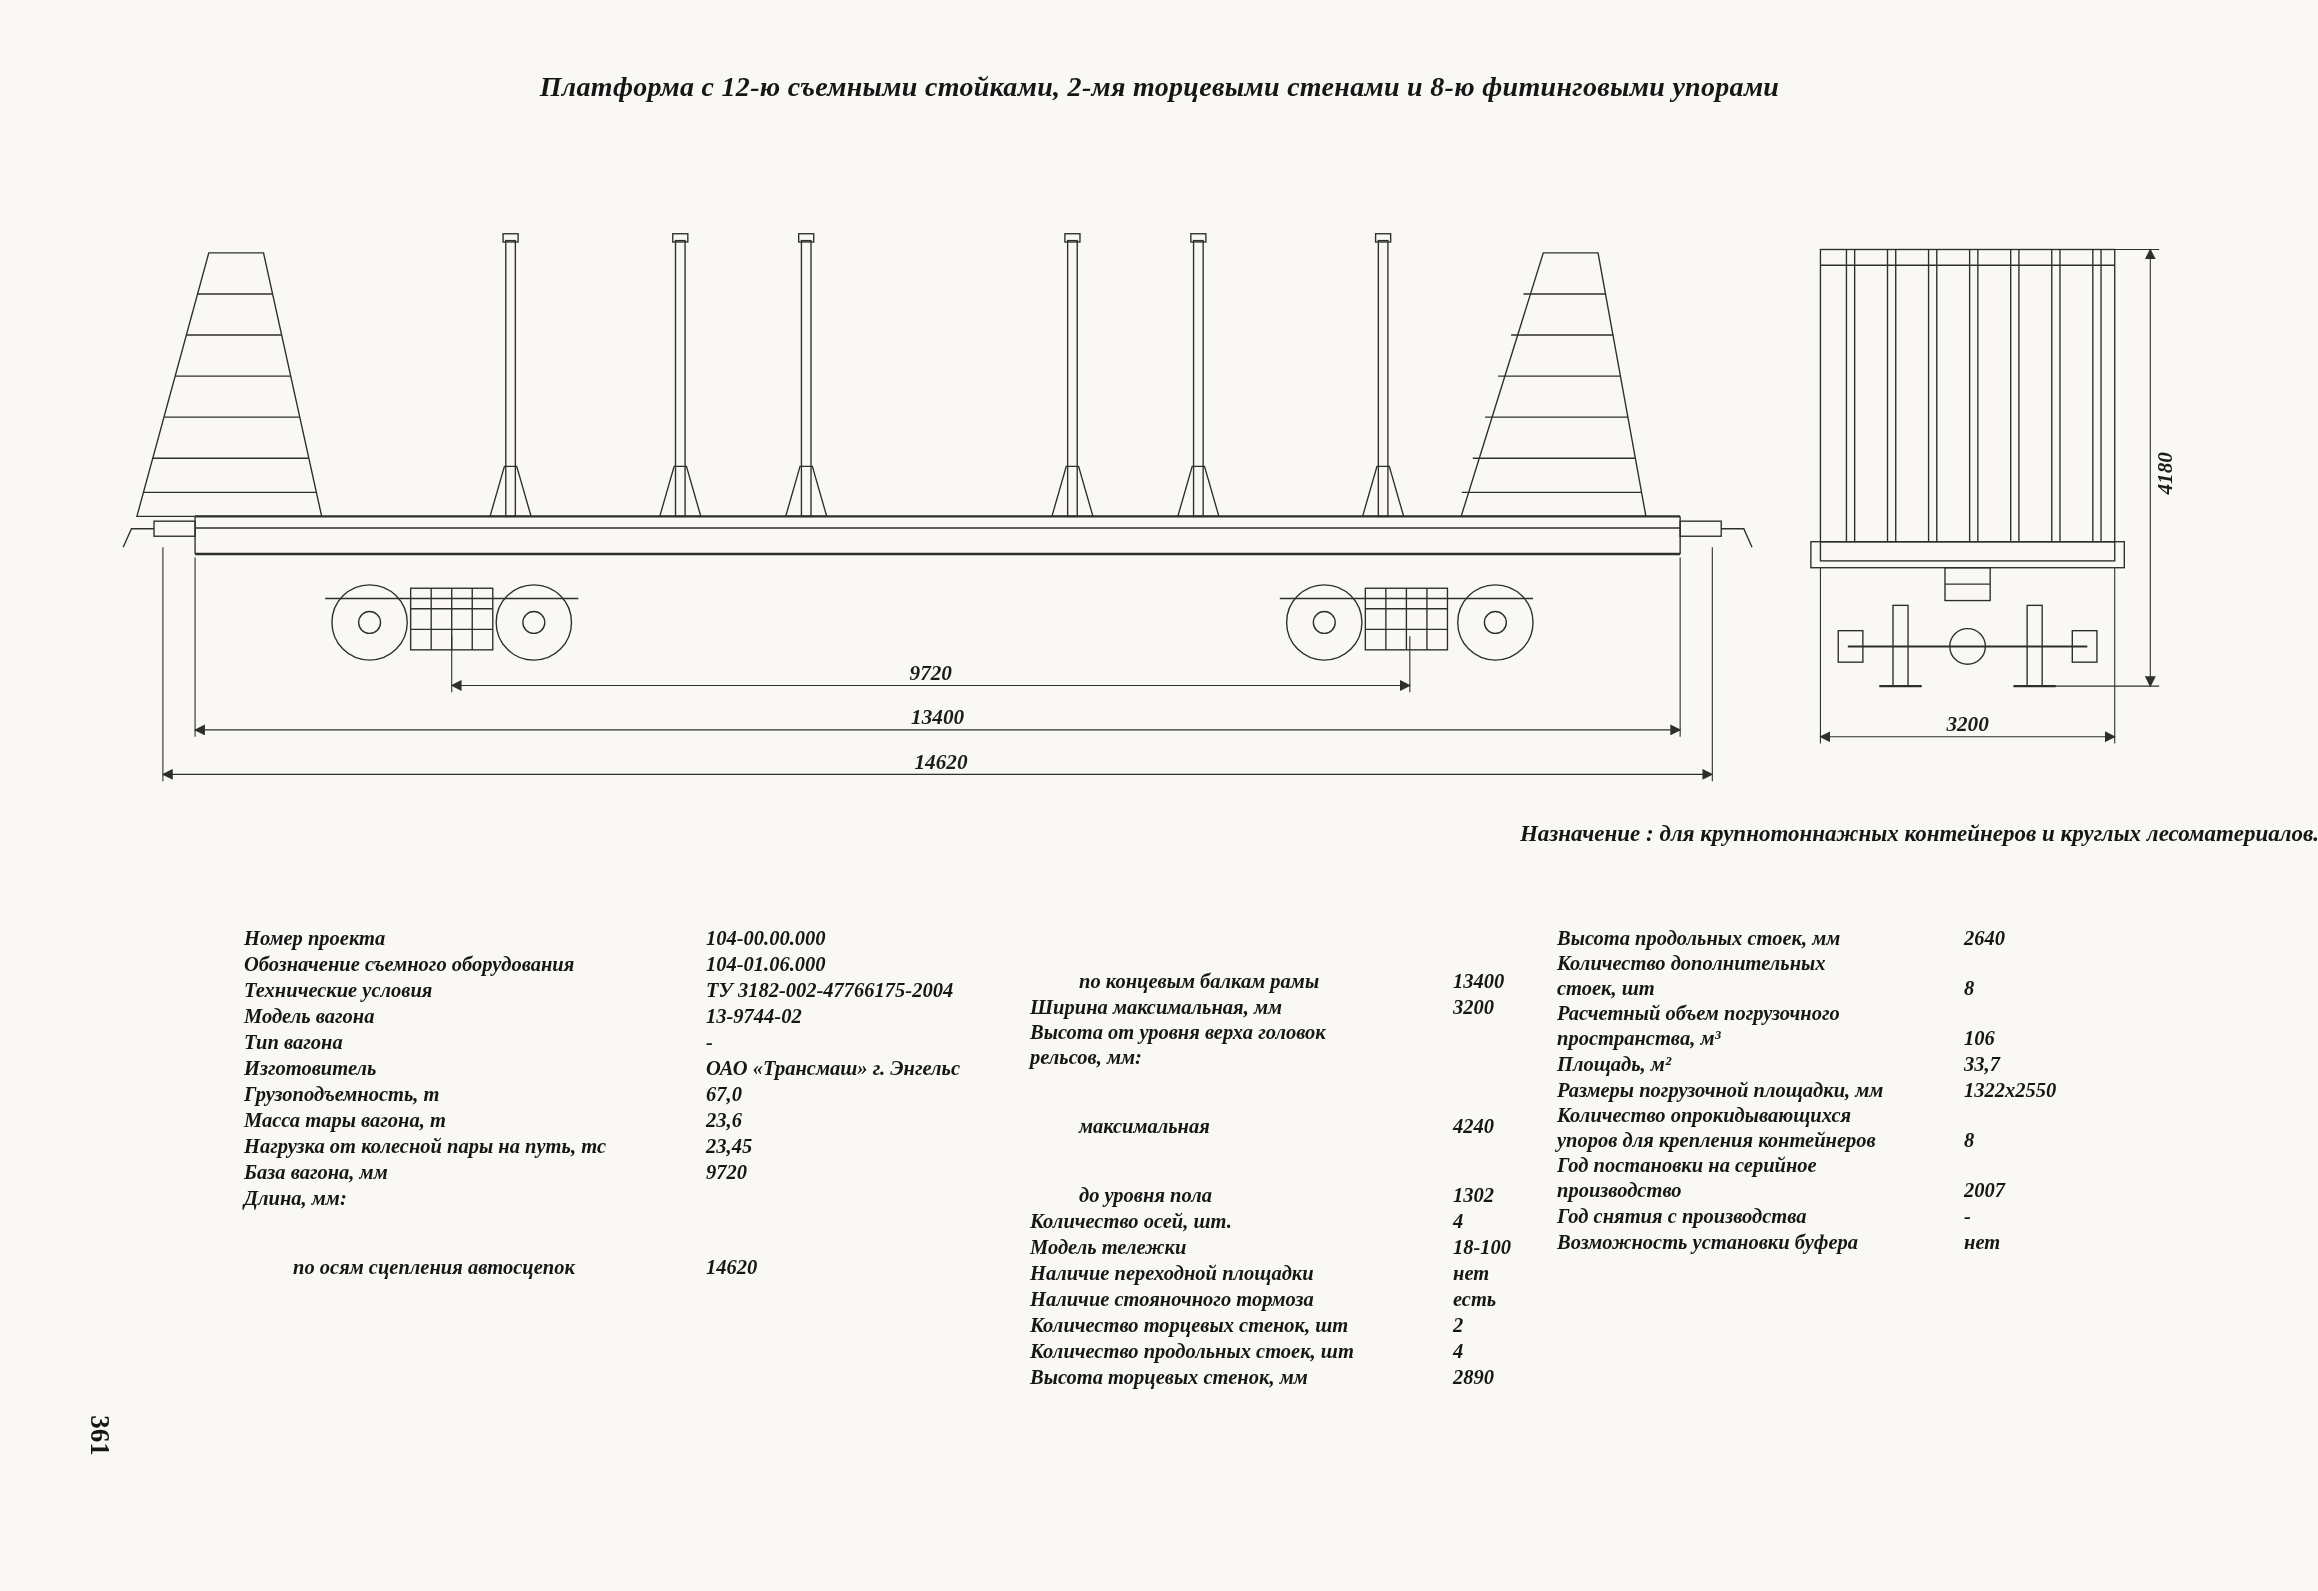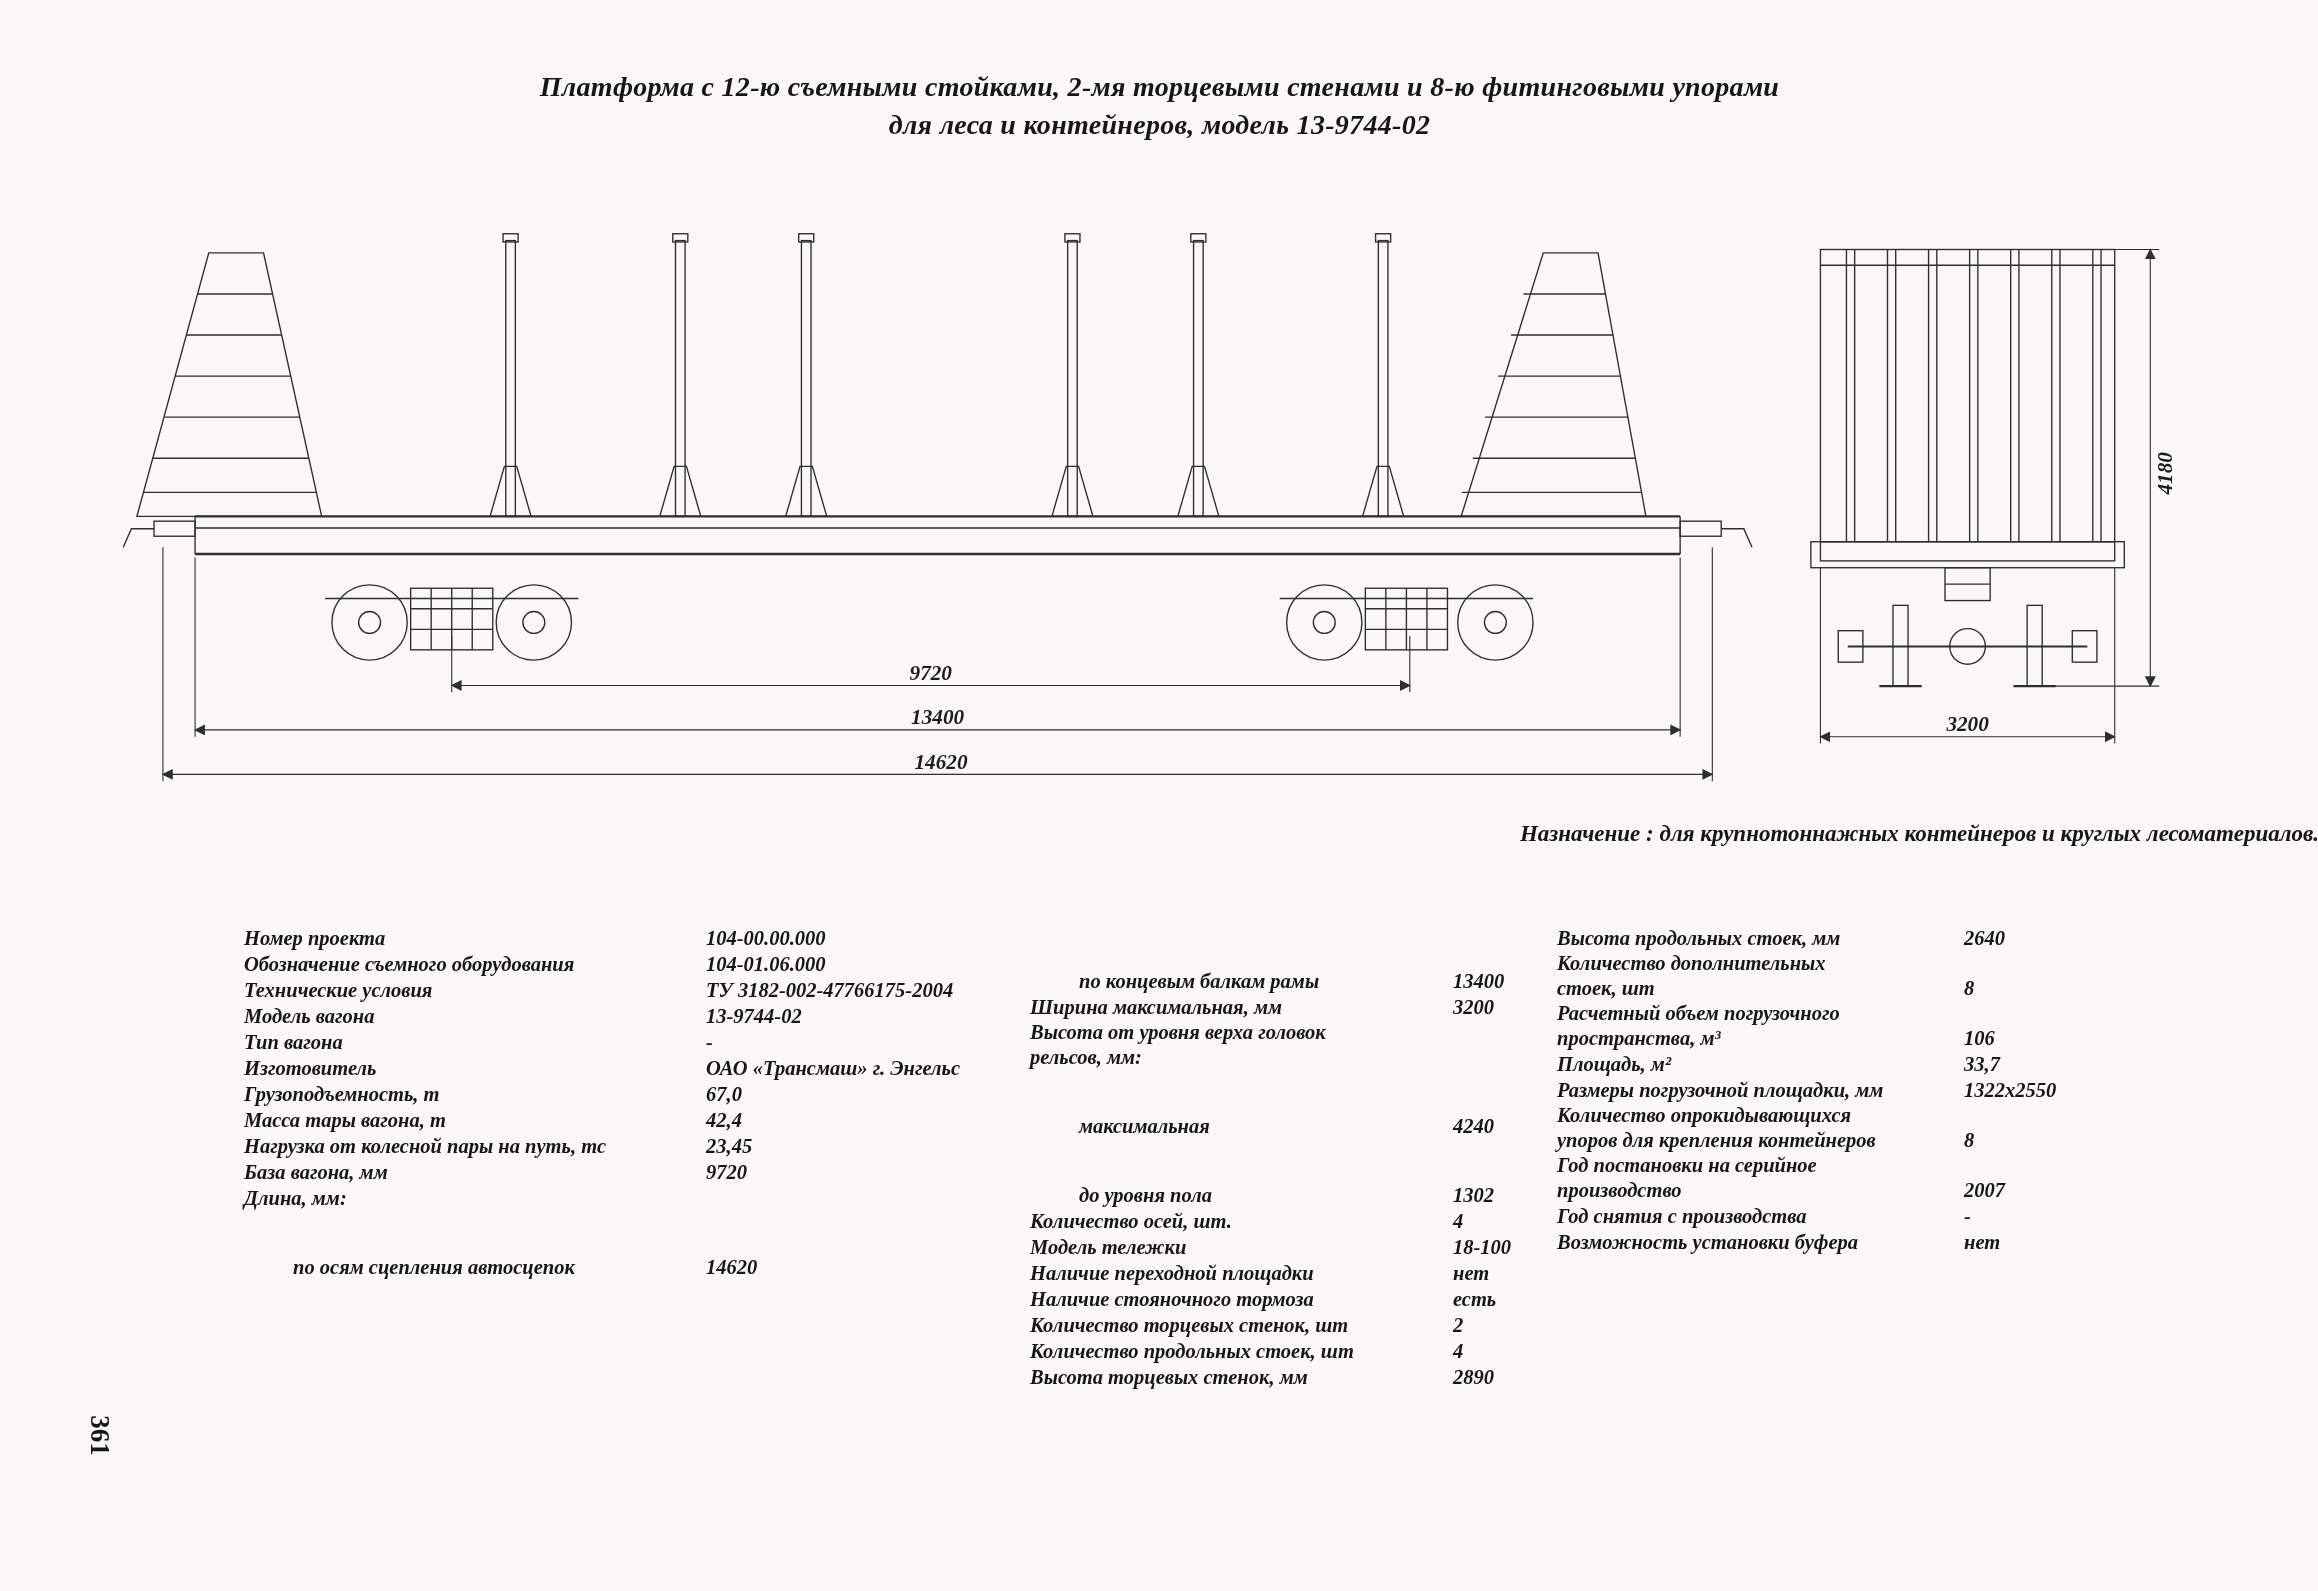--- a/index.html
+++ b/index.html
@@ -45,21 +45,20 @@
     transform:rotate(90deg); transform-origin:center;
   }
 </style>
 </head>
 <body>
 
 <div class="page">
 
   <div class="title">
     <div>Платформа с 12-ю съемными стойками, 2-мя торцевыми стенами и 8-ю фитинговыми упорами</div>
-    <div>для леса и контейнеров, модель 13-9744-02</div>
   </div>
 
   <svg class="drawing-svg" width="2101" height="657" viewBox="0 0 3070 960">
     <defs>
       <marker id="arrow" viewBox="0 0 10 10" refX="9" refY="5" markerWidth="10" markerHeight="10" orient="auto-start-reverse">
         <path d="M0,0 L10,5 L0,10 z" fill="#2e2e2e"></path>
       </marker>
     </defs>
 
     <g stroke="#2e2e2e" fill="none" stroke-width="2">
@@ -238,21 +237,21 @@
         <div class="spec-row">
           <span class="spec-label">Изготовитель</span>
           <span class="spec-value">ОАО «Трансмаш» г. Энгельс</span>
         </div>
         <div class="spec-row">
           <span class="spec-label">Грузоподъемность, т</span>
           <span class="spec-value">67,0</span>
         </div>
         <div class="spec-row">
           <span class="spec-label">Масса тары вагона, т</span>
-          <span class="spec-value">42,4</span>
+          <span class="spec-value">23,6</span>
         </div>
         <div class="spec-row">
           <span class="spec-label">Нагрузка от колесной пары на путь, тс</span>
           <span class="spec-value">23,45</span>
         </div>
         <div class="spec-row">
           <span class="spec-label">База вагона, мм</span>
           <span class="spec-value">9720</span>
         </div>
         <div class="spec-row">

